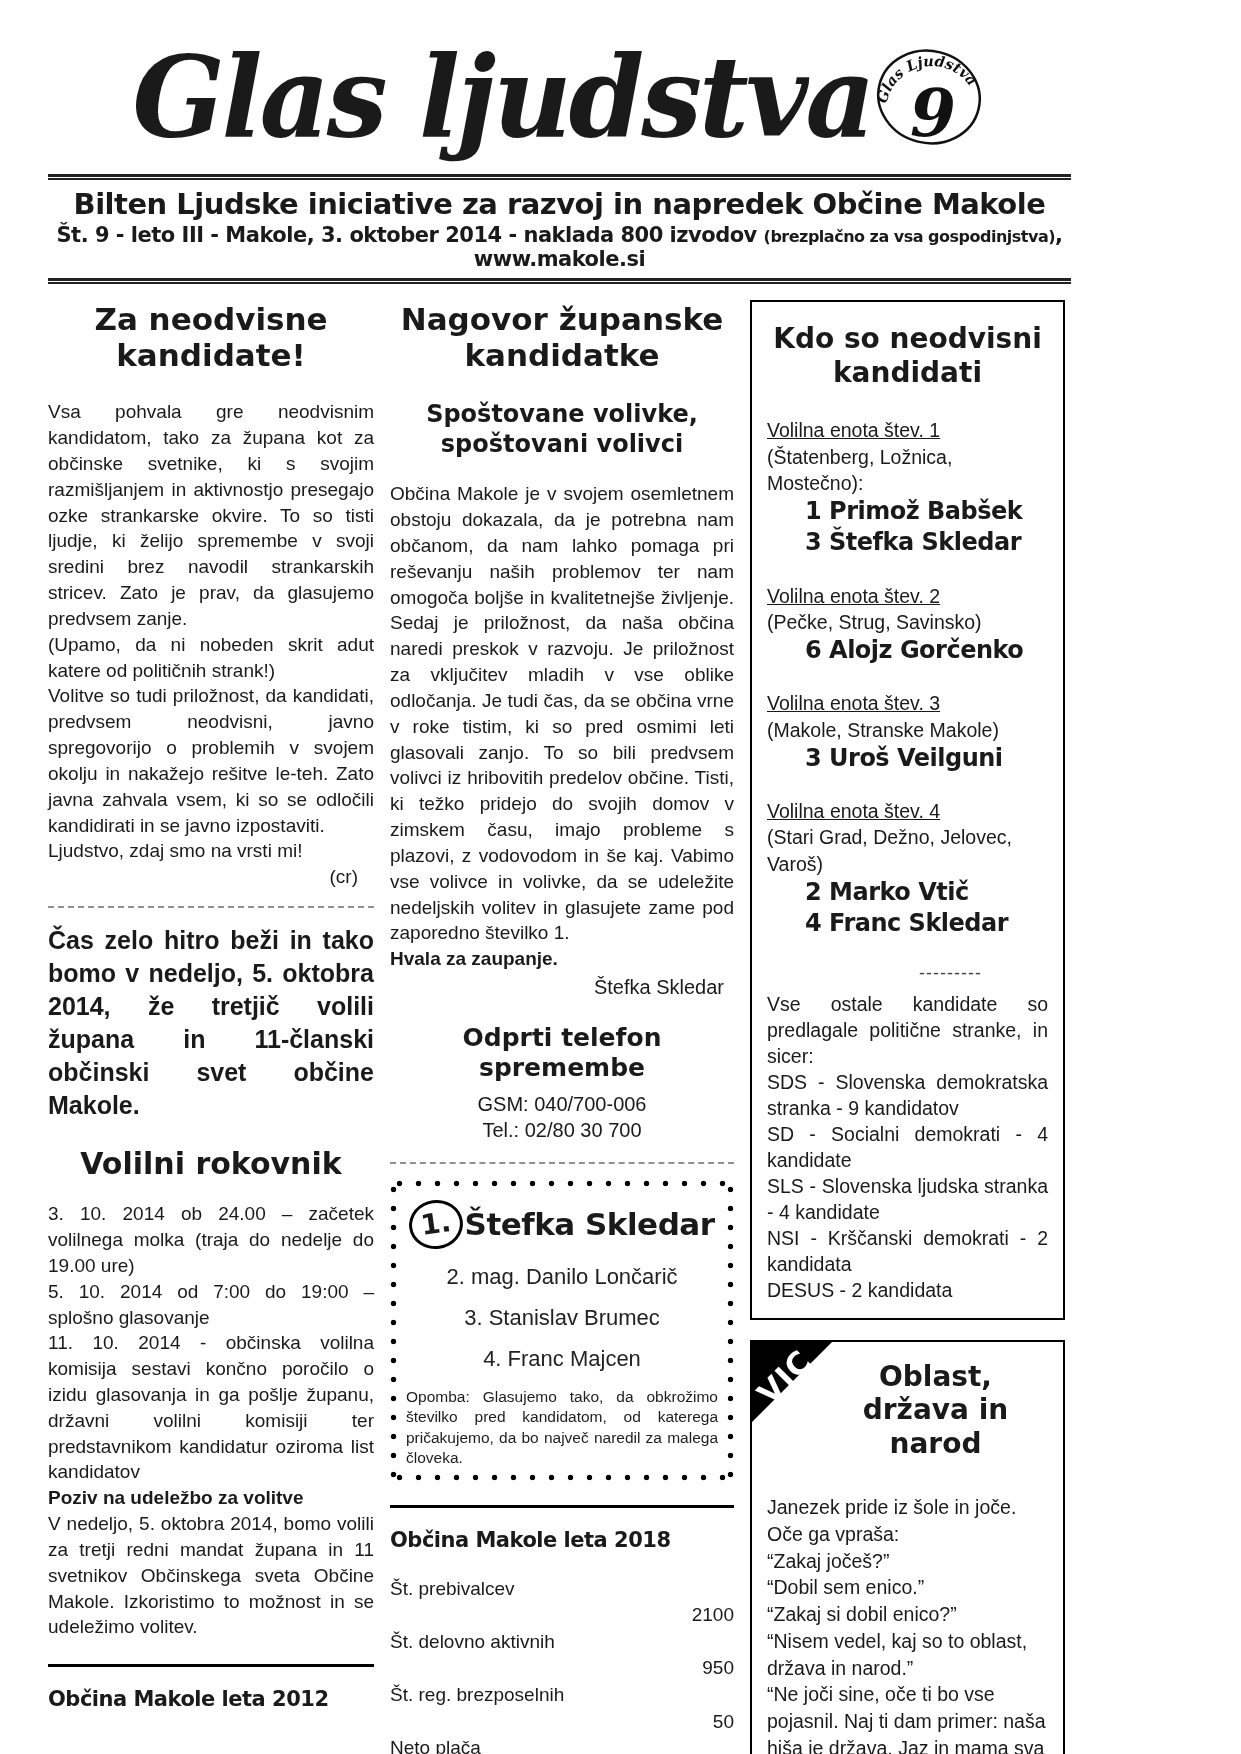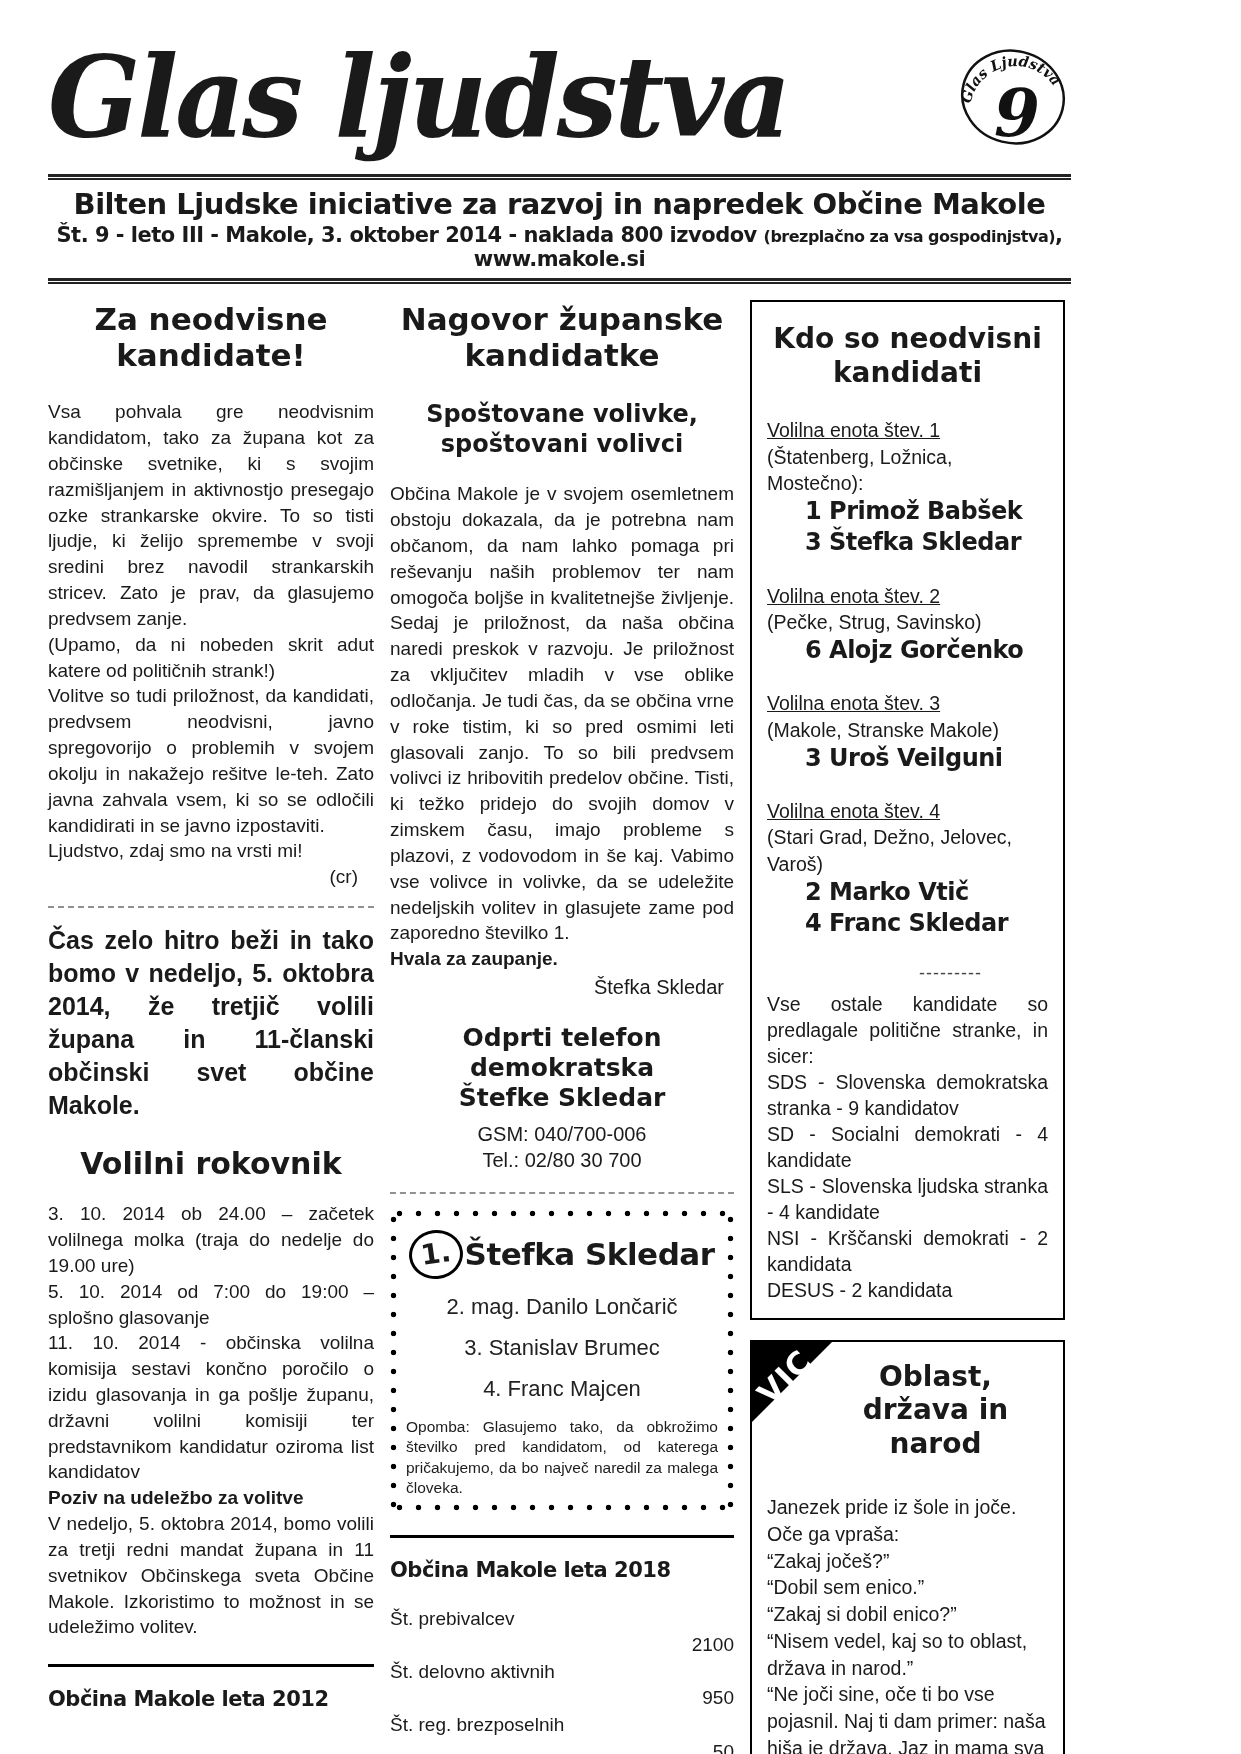--- a/index.html
+++ b/index.html
@@ -5,21 +5,21 @@
   html,body{margin:0;padding:0;background:#fff;}
   body{
     width:1241px;height:1754px;overflow:hidden;
     color:#1a1a1a;
     font-family:"Liberation Sans","DejaVu Sans",sans-serif;
     -webkit-font-smoothing:antialiased;
   }
   .page{padding:22px 170px 0 48px;}
 
   
-  .mast{display:flex;justify-content:space-between;align-items:center;height:148px;margin-bottom:4px;}
+  .mast{display:flex;justify-content:center;align-items:center;height:148px;margin-bottom:4px;}
   .mast-title{
     font-family:"DejaVu Serif","Liberation Serif",serif;
     font-style:italic;font-weight:bold;
     font-size:108px;letter-spacing:-3px;white-space:nowrap;
     transform:scaleY(1.04);line-height:1;
   }
   .logo{width:112px;height:112px;flex:0 0 auto;margin-right:2px;}
   .double-rule{height:6px;border-top:3px solid #222;border-bottom:2px solid #222;box-sizing:border-box;}
   .mast-sub{
     text-align:center;font-weight:bold;font-size:29px;margin:7px 0 2px;
@@ -176,22 +176,21 @@
     <div class="col-m">
       <h2 class="head">Nagovor županske kandidatke</h2>
       <div class="speech-sub">Spoštovane volivke, spoštovani volivci</div>
       <div class="bodytext">
         <p>Občina Makole je v svojem osemletnem obstoju dokazala, da je potrebna nam občanom, da nam lahko pomaga pri reševanju naših problemov ter nam omogoča boljše in kvalitetnejše življenje. Sedaj je priložnost, da naša občina naredi preskok v razvoju. Je priložnost za vključitev mladih v vse oblike odločanja. Je tudi čas, da se občina vrne v roke tistim, ki so pred osmimi leti glasovali zanjo. To so bili predvsem volivci iz hribovitih predelov občine. Tisti, ki težko pridejo do svojih domov v zimskem času, imajo probleme s plazovi, z vodovodom in še kaj. Vabimo vse volivce in volivke, da se udeležite nedeljskih volitev in glasujete zame pod zaporedno številko 1.</p>
         <p class="bold-line">Hvala za zaupanje.</p>
       </div>
       <div class="sig-name">Štefka Skledar</div>
 
       <div class="phone-head">
-        <div>Odprti telefon demokratska</div>
-        <div>Štefke Skledar</div>
+        <div>Odprti telefon spremembe</div>
       </div>
       <div class="phone-num">GSM: 040/700-006</div>
       <div class="phone-num">Tel.: 02/80 30 700</div>
 
       <div class="dash-div"></div>
 
       <div class="ballot">
         <div class="ballot-first">
           <span class="circled">1.</span>
           <span class="ballot-name">Štefka Skledar</span>

